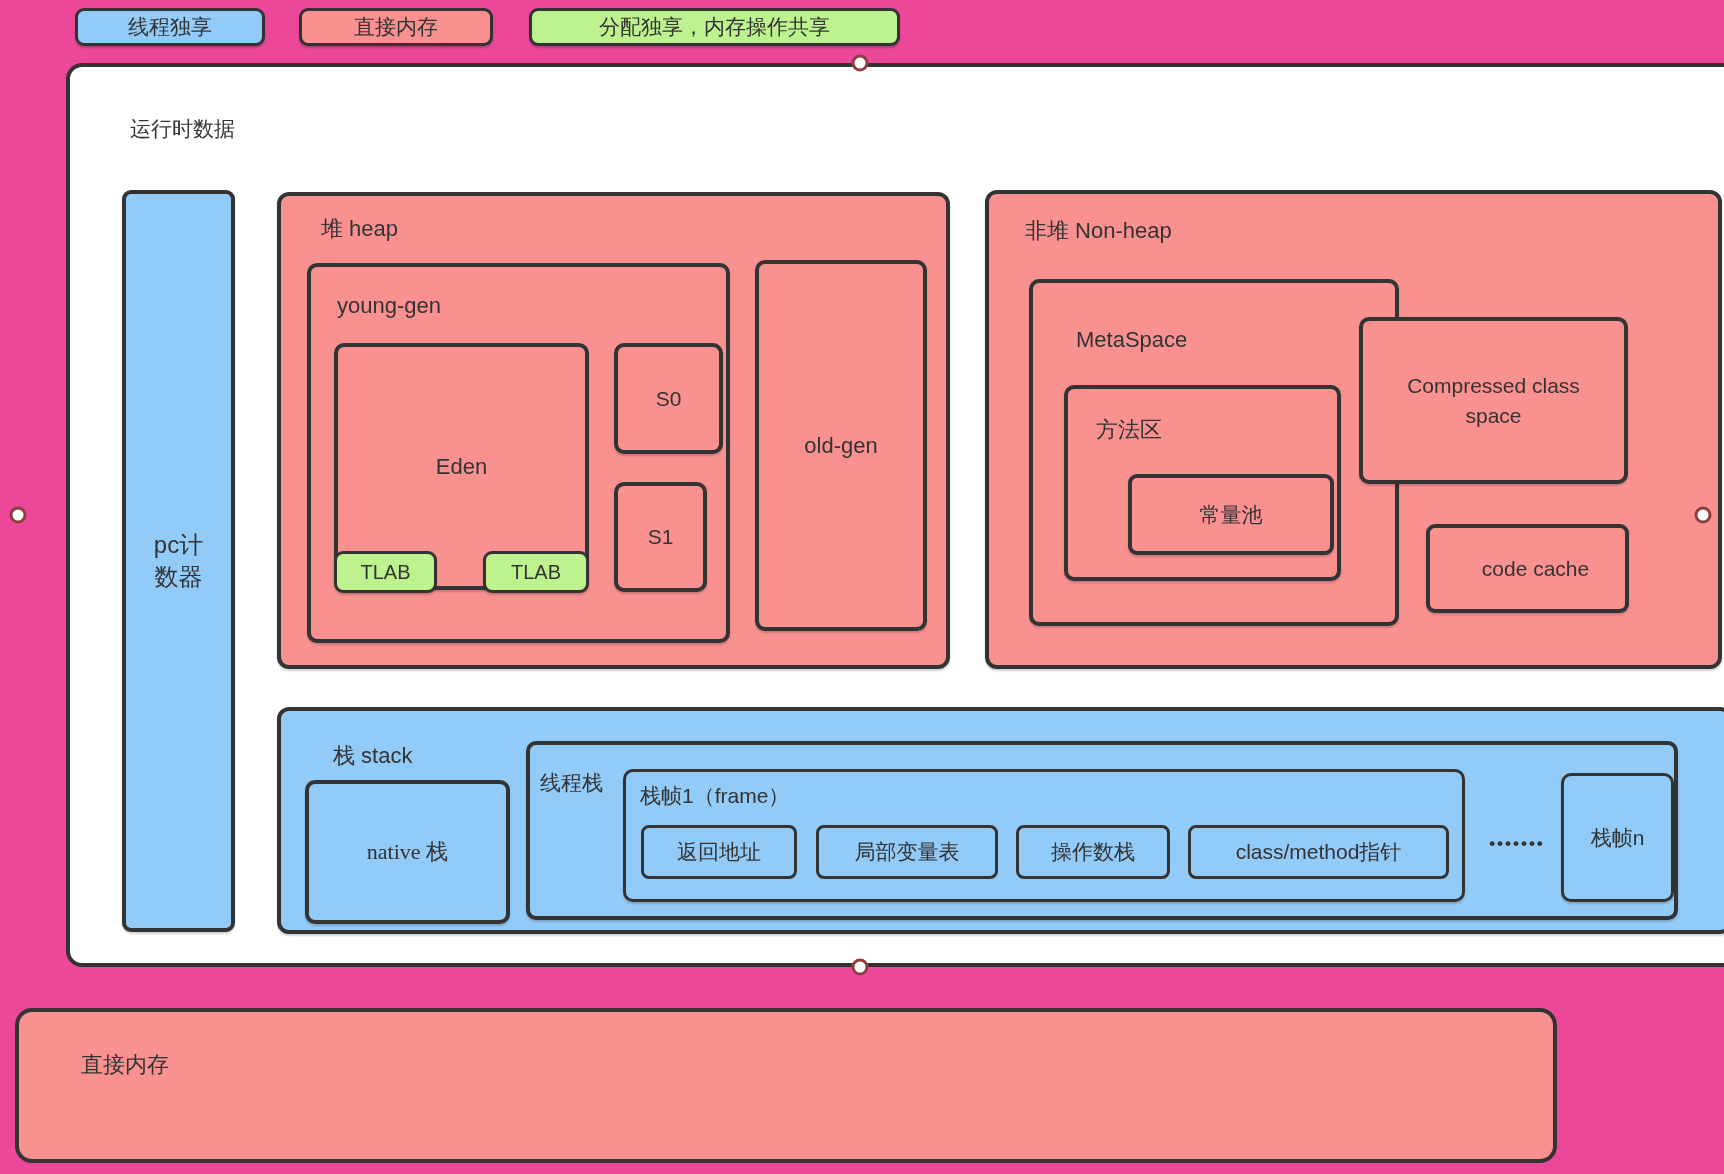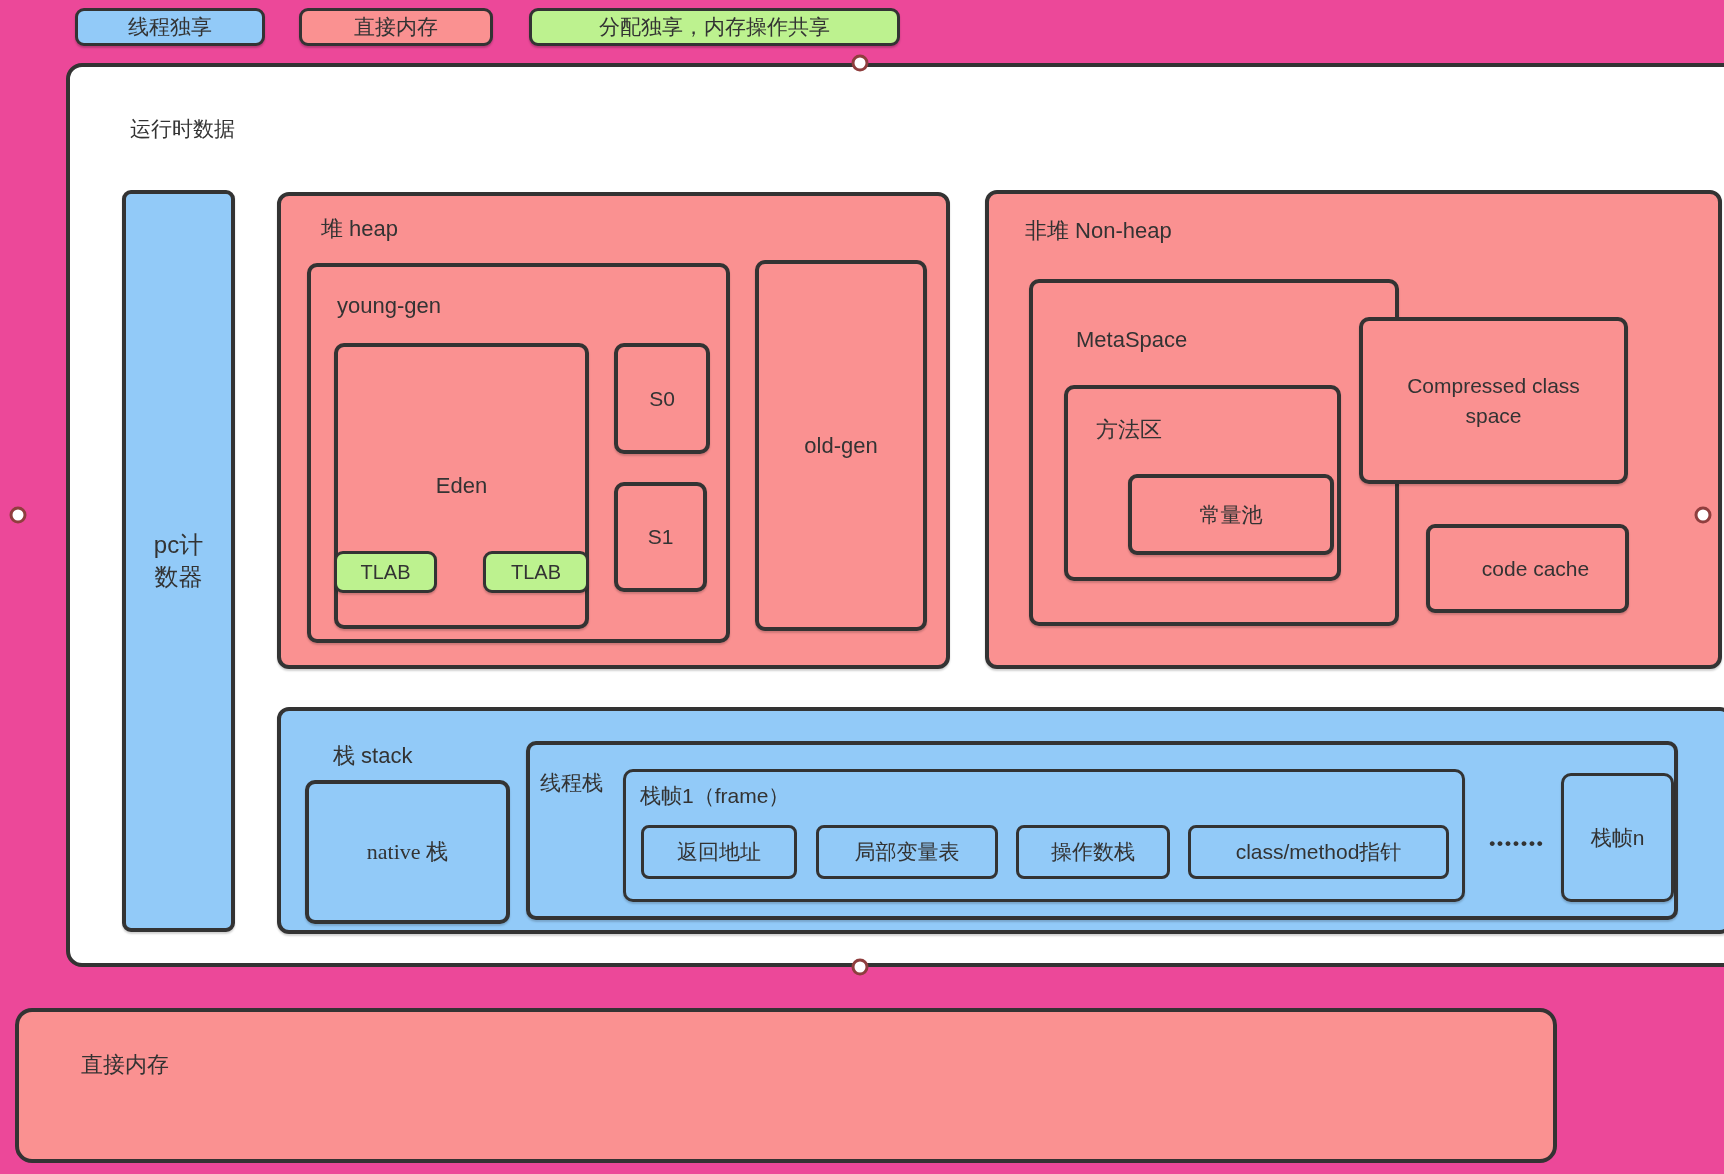--- a/index.html
+++ b/index.html
@@ -30,24 +30,24 @@
   #main{left:18px;top:63px;width:1685px;height:904px;border-radius:16px;box-shadow:none;}
   #main-title{left:60px;top:48px;font-size:21px;}
 
   #pc{left:52px;top:123px;width:113px;height:742px;border-radius:9px;font-size:24px;line-height:1.35;}
 
   
   #heap{left:207px;top:125px;width:673px;height:477px;}
   #heap-title{left:40px;top:18px;}
   #younggen{left:26px;top:67px;width:423px;height:380px;border-radius:10px;}
   #yg-title{left:26px;top:26px;}
-  #eden{left:23px;top:76px;width:255px;height:286px;border-radius:10px;font-size:22px;}
+  #eden{left:23px;top:76px;width:255px;height:247px;border-radius:10px;font-size:22px;}
   #tlab1{left:23px;top:284px;width:103px;height:42px;border-radius:9px;border-width:3px;font-size:20px;}
   #tlab2{left:172px;top:284px;width:106px;height:42px;border-radius:9px;border-width:3px;font-size:20px;}
-  #s0{left:303px;top:76px;width:96px;height:111px;border-radius:10px;font-size:21px;}
+  #s0{left:303px;top:76px;width:109px;height:111px;border-radius:10px;font-size:21px;}
   #s1{left:303px;top:215px;width:93px;height:110px;border-radius:10px;font-size:21px;}
   #oldgen{left:474px;top:64px;width:172px;height:371px;border-radius:10px;font-size:22px;}
 
   
   #nonheap{left:915px;top:123px;width:737px;height:479px;}
   #nh-title{left:36px;top:22px;}
   #metaspace{left:40px;top:85px;width:370px;height:347px;border-radius:10px;}
   #ms-title{left:43px;top:44px;}
   #methodarea{left:31px;top:102px;width:277px;height:196px;border-radius:10px;}
   #ma-title{left:28px;top:26px;}

